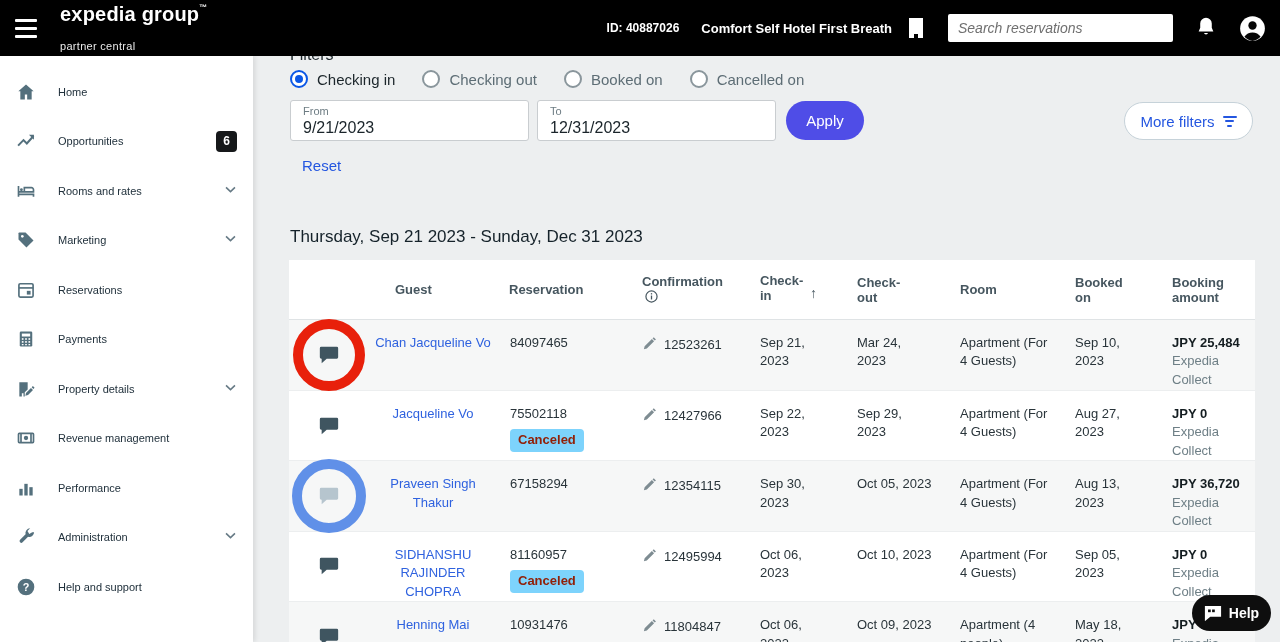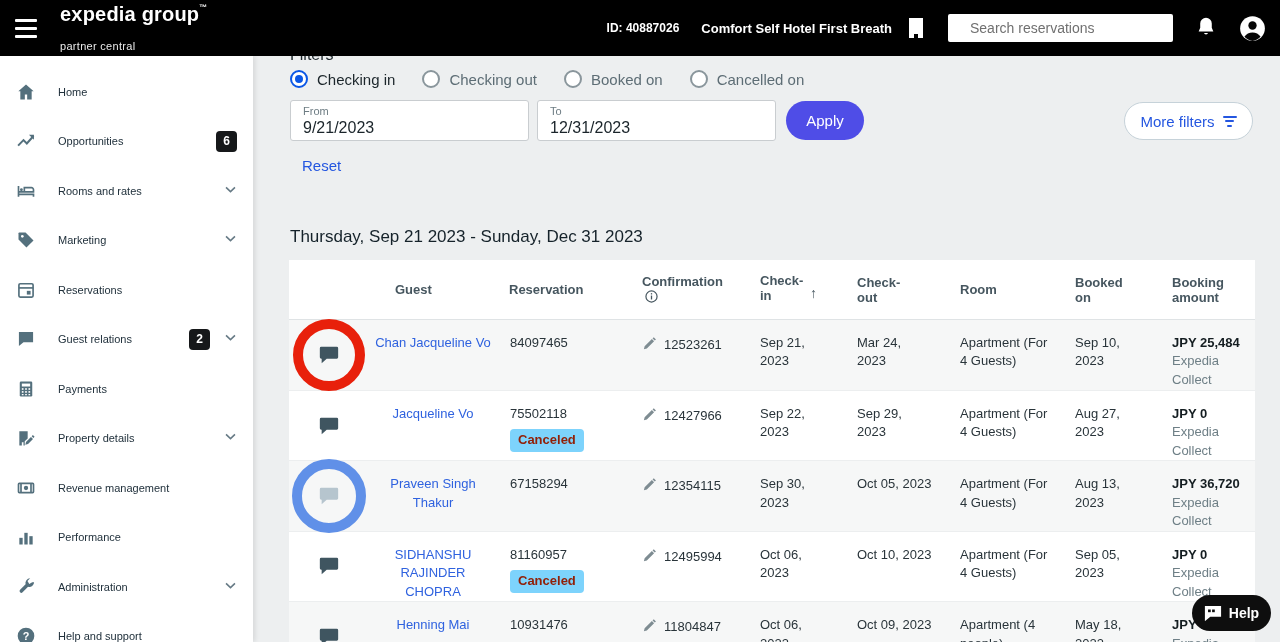--- a/index.html
+++ b/index.html
@@ -12,22 +12,22 @@
   .hamburger { width:34px; height:30px; margin-left:12px; display:flex; flex-direction:column; justify-content:center; gap:5px; cursor:pointer; }
   .hamburger div { width:22px; height:3px; background:#fff; border-radius:1px; margin-left:3px; }
   .brand-block { margin-left:14px; line-height:1; }
   .brand-main { font-size:20px; font-weight:bold; letter-spacing:.2px; }
   .brand-main sup { font-size:8px; vertical-align:top; }
   .brand-sub { font-size:11px; font-weight:400; color:#e9e9e9; margin-top:17px; letter-spacing:.3px; }
   .tb-right { margin-left:auto; display:flex; align-items:center; }
   .tb-id { font-size:12px; font-weight:bold; margin-right:22px; }
   .tb-hotel { font-size:13px; font-weight:bold; margin-right:12px; }
   .tb-building { width:24px; height:24px; margin-right:20px; cursor:pointer; }
-  .tb-search { width:225px; height:28px; background:#fff; border:none; border-radius:2px; padding:0 22px;
-               font-size:14px; color:#222; font-family:inherit; }
+  .tb-search { width:225px; height:28px; background:#fff; border:none; border-radius:2px; padding:0 10px;
+               font-size:14px; color:#222; font-family:inherit;font-style:italic; }
   .tb-search::placeholder { color:#707070; }
   .tb-bell { width:22px; height:24px; margin-left:22px; cursor:pointer; }
   .tb-avatar { width:27px; height:27px; margin-left:22px; margin-right:14px; cursor:pointer; }
 
   
   .sidebar { position:absolute; left:0; top:56px; width:253px; height:586px; background:#fff; z-index:20;
              box-shadow:2px 0 5px rgba(0,0,0,.10); padding-top:11px; overflow:hidden; }
   .side-item { height:49.5px; display:flex; align-items:center; padding:0 16px; cursor:pointer; }
   .side-item .s-icon { width:22px; height:22px; color:#54707d; flex:0 0 22px; display:flex; align-items:center; }
   .side-item .s-icon svg { width:20px; height:20px; }
@@ -198,32 +198,20 @@
     </div>
     <div class="side-item">
       <span class="s-icon">
         <svg viewBox="0 0 24 24">
           <rect x="3.5" y="4.5" width="17" height="16" rx="1.5" fill="none" stroke="currentColor" stroke-width="2"></rect>
           <path stroke="currentColor" stroke-width="2" d="M3.5 9.5h17"></path>
           <rect x="13" y="13" width="4.5" height="4.5" fill="currentColor"></rect>
         </svg>
       </span>
       <span class="side-label">Reservations</span>
-    </div>
-    <div class="side-item">
-      <span class="s-icon">
-        <svg viewBox="0 0 24 24">
-          <path fill="currentColor" d="M3.5 3.5h17v12.5H9l-5.5 4.5z"></path>
-        </svg>
-      </span>
-      <span class="side-label">Guest relations</span>
-      <span class="side-badge">2</span>
-      <span class="side-chev"><svg viewBox="0 0 16 16">
-          <path fill="none" stroke="currentColor" stroke-width="2" d="m2.5 5.5 5.5 5 5.5-5"></path>
-        </svg></span>
     </div>
     <div class="side-item">
       <span class="s-icon">
         <svg viewBox="0 0 24 24">
           <rect x="4.5" y="3" width="15" height="18" rx="1.5" fill="currentColor"></rect>
           <rect x="7" y="5.5" width="10" height="3.5" fill="#fff"></rect>
           <g fill="#fff">
             <rect x="7" y="11" width="2" height="2"></rect>
             <rect x="11" y="11" width="2" height="2"></rect>
             <rect x="15" y="11" width="2" height="2"></rect>

